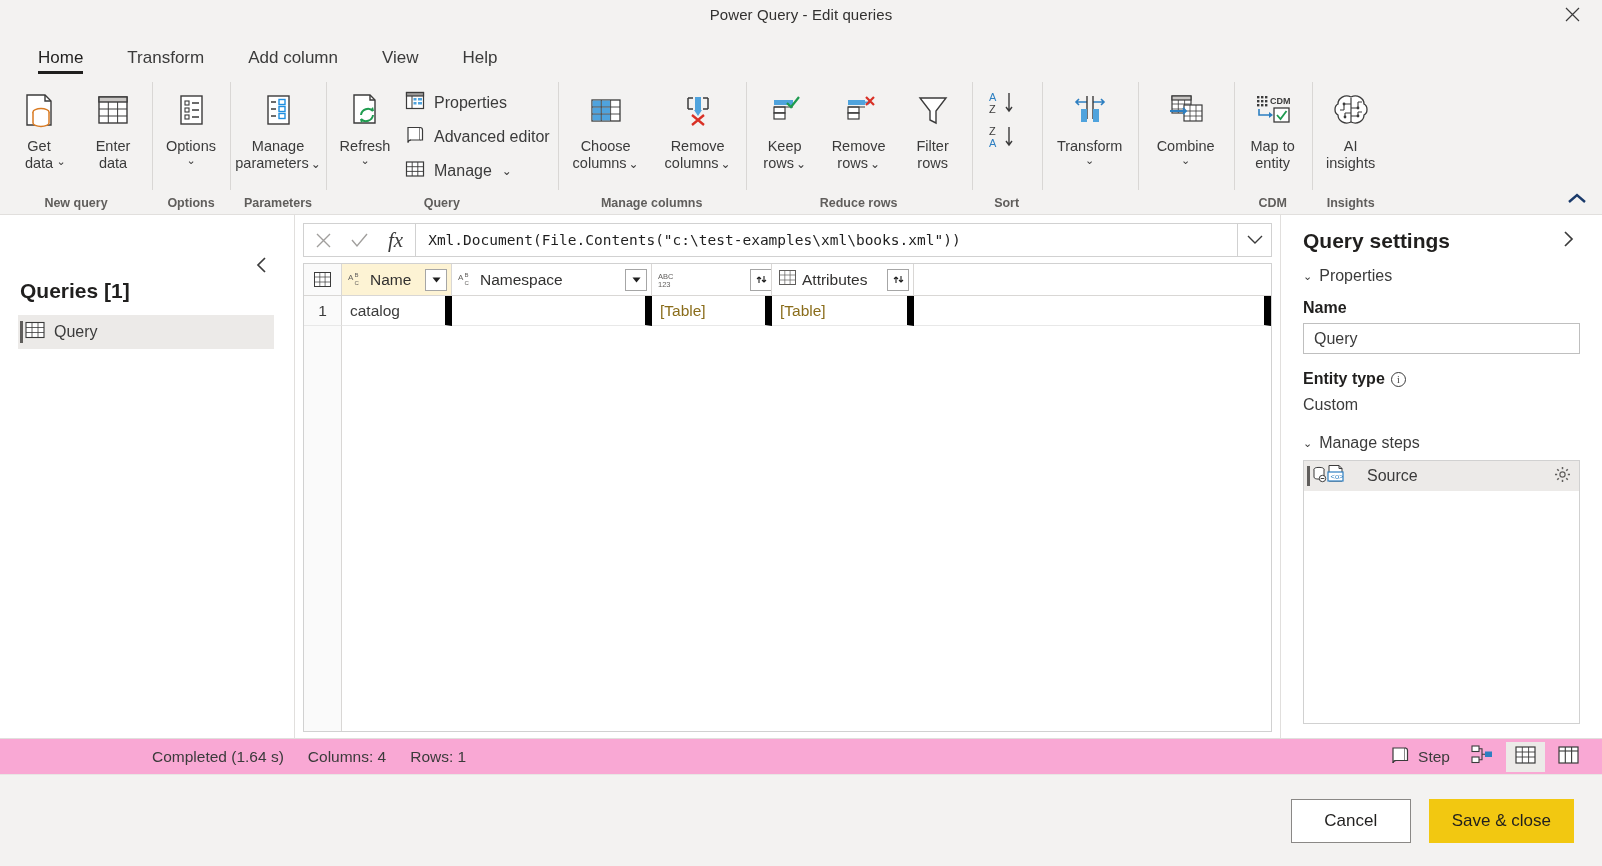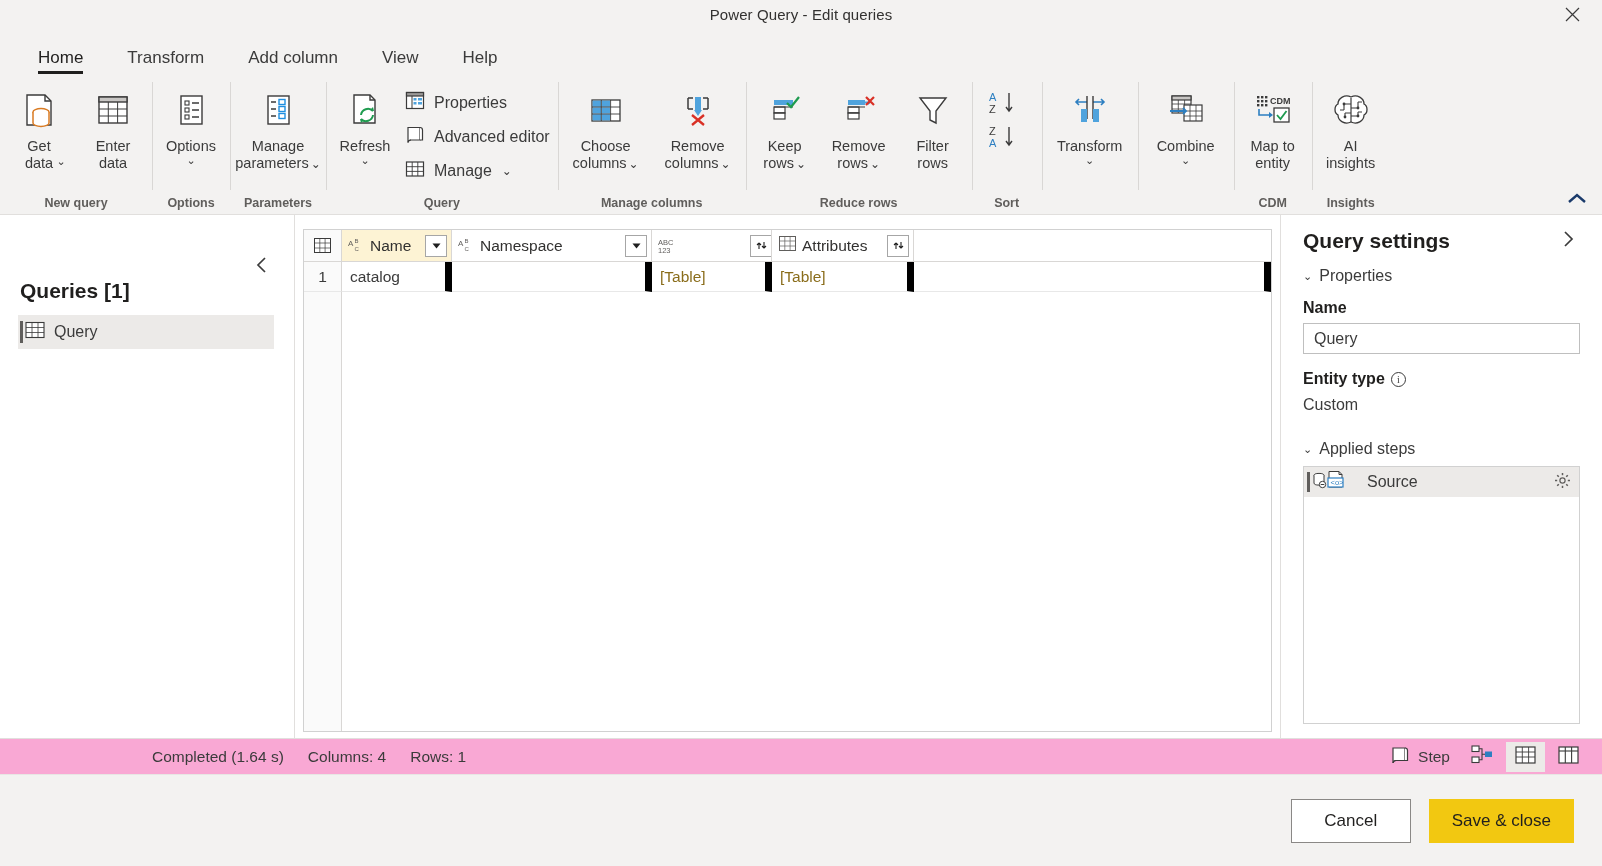--- a/index.html
+++ b/index.html
@@ -186,21 +186,21 @@
   .settings-title { font-size: 21px; font-weight: bold; color: #201f1e; }
   .settings-expand { font-size: 19px; color: #3b3b3b; cursor: pointer; padding: 0 4px; }
   .sec-head { display: flex; align-items: center; gap: 7px; font-size: 16px; color: #3b3b3b; cursor: pointer; margin-bottom: 8px; }
   .sec-chev { font-size: 11px; color: #3b3b3b; }
   .field-label { font-size: 16px; font-weight: bold; color: #201f1e; margin: 6px 0 6px 0; display: flex; align-items: center; gap: 6px; }
   .text-input {
     height: 31px; border: 1px solid #bfbfbf; background: #fff;
     display: flex; align-items: center; padding: 0 10px;
     font-size: 16px; color: #3b3b3b; cursor: text;
   }
-  .field-value { font-size: 16px; color: #3b3b3b; margin: 2px 0 18px 0; }
+  .field-value { font-size: 16px; color: #3b3b3b; margin: 2px 0 12px 0; }
   .info-icon {
     width: 15px; height: 15px; border: 1.3px solid #3b3b3b; border-radius: 50%;
     font-size: 10px; line-height: 13px; text-align: center; font-weight: normal;
     font-family: "Liberation Serif", serif; color: #3b3b3b;
   }
   .steps-box { border: 1px solid #d1d1d1; flex: 1; min-height: 0; margin-bottom: 14px; background: #fff; }
   .step-item {
     display: flex; align-items: center; gap: 7px; height: 30px;
     background: #eceae8; padding-left: 8px; padding-right: 8px;
     position: relative; cursor: pointer;
@@ -603,20 +603,41 @@
             <rect x="2" y="2.5" width="18" height="15" fill="#fff" stroke="#3b3b3b" stroke-width="1.1"></rect>
             <path d="M2 7.5 H20 M2 12.5 H20 M8 2.5 V17.5 M14 2.5 V17.5" stroke="#3b3b3b" stroke-width="0.8"></path>
           </svg>
         </span>
         <span class="qlabel">Query</span>
       </div>
     </div>
 
     <div class="center">
 
+      <div class="formula-bar">
+        <div class="fb-tools">
+          <div class="fb-icon">
+            <svg width="17" height="17" viewBox="0 0 17 17">
+                <path d="M2 2 L15 15 M15 2 L2 15" stroke="#a19f9d" stroke-width="1.4" fill="none"></path>
+              </svg>
+          </div>
+          <div class="fb-icon">
+            <svg width="19" height="17" viewBox="0 0 19 17">
+                <path d="M2 8 L7 14 L17 2" stroke="#a19f9d" stroke-width="1.4" fill="none"></path>
+              </svg>
+          </div>
+          <div class="fb-fx">fx</div>
+        </div>
+        <div class="fb-input">Xml.Document(File.Contents("c:\test-examples\xml\books.xml"))</div>
+        <div class="fb-expand">
+          <svg width="16" height="10" viewBox="0 0 16 10">
+              <path d="M1 1 L8 8 L15 1" fill="none" stroke="#3b3b3b" stroke-width="1.4"></path>
+            </svg>
+        </div>
+      </div>
 
       <div class="grid-wrap">
         <div class="grid-header">
           <div class="gh-cell rownum">
             <svg width="19" height="17" viewBox="0 0 19 17">
               <rect x="1.5" y="1.5" width="16" height="14" fill="#fff" stroke="#3b3b3b" stroke-width="1"></rect>
               <path d="M1.5 6 H17.5 M1.5 11 H17.5 M6.8 1.5 V15.5 M12.1 1.5 V15.5" stroke="#3b3b3b" stroke-width="0.7"></path>
             </svg>
           </div>
 
@@ -724,21 +745,21 @@
       <div class="text-input">Query</div>
 
       <div class="field-label" style="margin-top:16px;">
         <span>Entity type</span>
         <span class="info-icon">i</span>
       </div>
       <div class="field-value">Custom</div>
 
       <div class="sec-head" style="margin-top:8px;">
         <span class="sec-chev">⌄</span>
-        <span>Applied steps</span>
+        <span>Manage steps</span>
       </div>
 
       <div class="steps-box">
         <div class="step-item">
           <span>
             <svg width="34" height="20" viewBox="0 0 34 20">
               <ellipse cx="7" cy="5.5" rx="5" ry="2.1" fill="#fff" stroke="#3b3b3b" stroke-width="1"></ellipse>
               <path d="M2 5.5 V13 a5 2.1 0 0 0 10 0 V5.5" fill="#fff" stroke="#3b3b3b" stroke-width="1"></path>
               <circle cx="10.5" cy="14.5" r="3.2" fill="#fff" stroke="#3b3b3b" stroke-width="1"></circle>
               <path d="M8.7 14.5 H12.3" stroke="#3b3b3b" stroke-width="1"></path>

